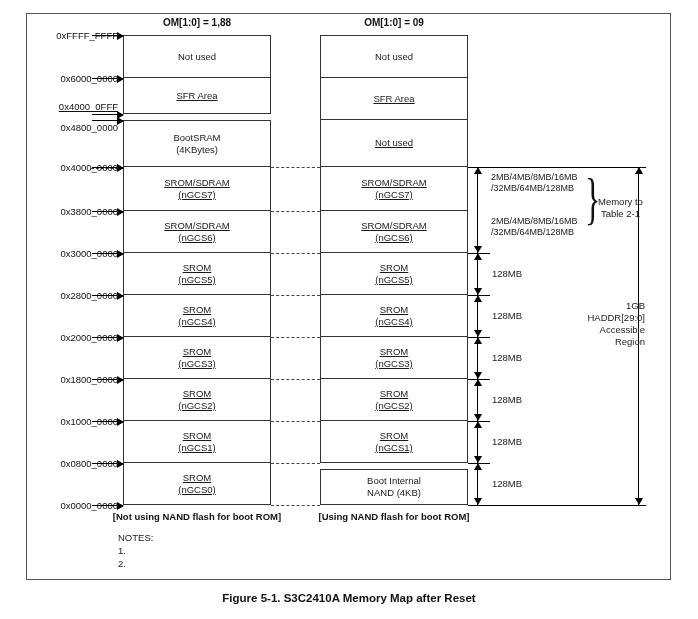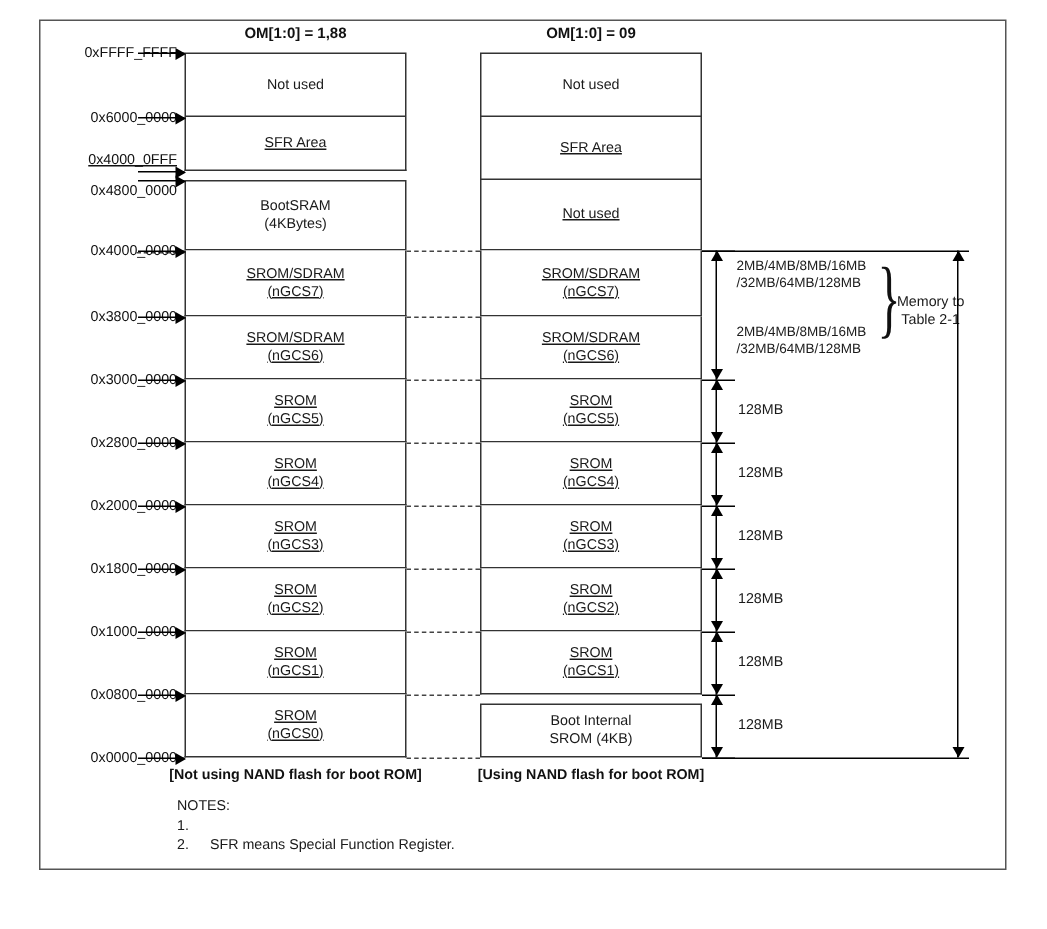--- a/index.html
+++ b/index.html
@@ -305,21 +305,21 @@
         <span class="l2">(nGCS2)</span>
       </div>
       <div class="blk" style="top:421px;height:42px;">
         <span>SROM</span>
         <span class="l2">(nGCS1)</span>
       </div>
     </div>
 
     <div class="blk" style="top:469px;height:36px;">
       <span>Boot Internal</span>
-      <span class="l2">SROM (4KB)</span>
+      <span class="l2">NAND (4KB)</span>
     </div>
   </div>
 
   <div class="dash" style="top:167px;"></div>
   <div class="dash" style="top:211px;"></div>
   <div class="dash" style="top:253px;"></div>
   <div class="dash" style="top:295px;"></div>
   <div class="dash" style="top:337px;"></div>
   <div class="dash" style="top:379px;"></div>
   <div class="dash" style="top:421px;"></div>
@@ -402,29 +402,35 @@
   <div class="dim-label" style="left:492px;top:310px;">128MB</div>
   <div class="dim-label" style="left:492px;top:352px;">128MB</div>
   <div class="dim-label" style="left:492px;top:394px;">128MB</div>
   <div class="dim-label" style="left:492px;top:436px;">128MB</div>
   <div class="dim-label" style="left:492px;top:478px;">128MB</div>
 
   <div class="dim" style="left:638px;top:167px;height:338px;"></div>
   <div class="dim-tick" style="left:468px;top:167px;width:178px;"></div>
   <div class="dim-tick" style="left:468px;top:505px;width:178px;"></div>
 
+  <div class="gb-text" style="left:500px;top:300px;width:145px;">
+    <div>1GB</div>
+    <div>HADDR[29:0]</div>
+    <div>Accessible</div>
+    <div>Region</div>
+  </div>
 
   <div class="caption" style="left:108px;top:511px;width:178px;">[Not using NAND flash for boot ROM]</div>
   <div class="caption" style="left:305px;top:511px;width:178px;">[Using NAND flash for boot ROM]</div>
 
   <div id="notes">
     <div class="notes-title">NOTES:</div>
     <div class="note-row">
       <span class="note-num">1.</span>
     </div>
     <div class="note-row">
       <span class="note-num">2.</span>
-      <span>SFR means Special Function Register.</span>
-    </div>
-  </div>
-
+    </div>
+  </div>
+
+  <div id="figure-caption">Figure 5-1. S3C2410A Memory Map after Reset</div>
 
 </div>
 
 </body></html>

